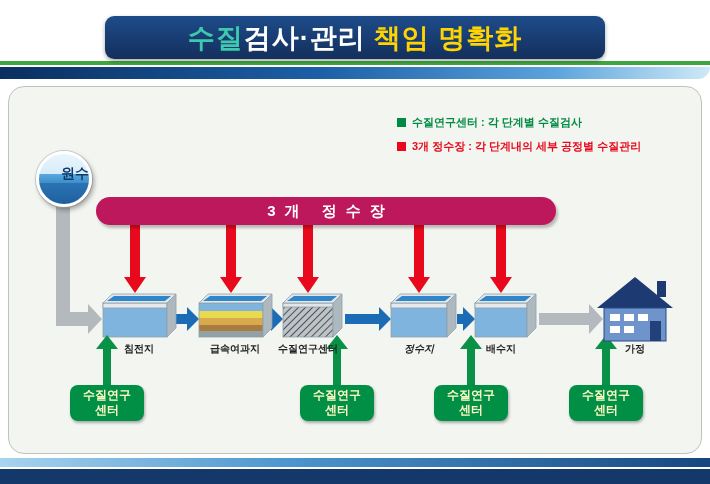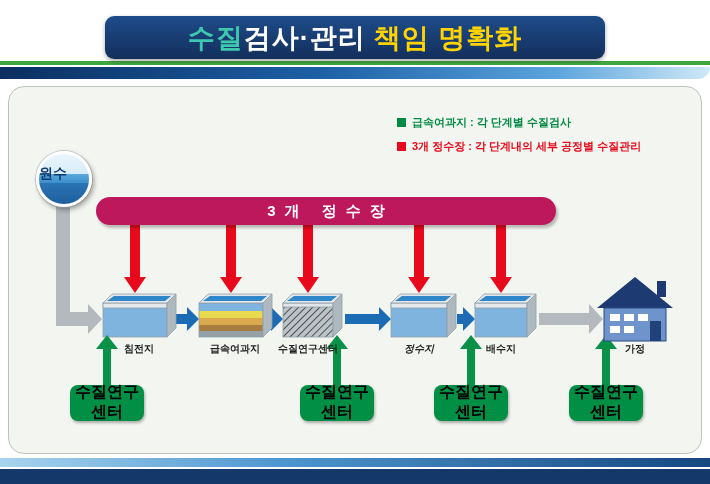--- a/index.html
+++ b/index.html
@@ -33,39 +33,39 @@
   .legend-item .bullet { display:inline-block; width:9px; height:9px; margin-right:6px; flex:0 0 auto; }
   .legend-green { color:#018a44; }
   .legend-green .bullet { background:#018a44; }
   .legend-red { color:#e8091c; }
   .legend-red .bullet { background:#e8091c; }
 
   
   .wonsu { position:absolute; left:27px; top:64px; width:56px; height:56px; border-radius:50%;
            border:3px solid #ffffff;
            background:linear-gradient(180deg,#eaf5fc 0%,#d6ecf9 40%,#5aa9dd 40%,#3c8ecb 58%,#2a74b4 58%,#1f5f9e 100%);
-           display:flex; align-items:flex-start; justify-content:flex-start; padding-top:11px;
+           display:flex; align-items:flex-start; justify-content:flex-end; padding-top:11px;
            font-size:14px; font-weight:bold; color:#0d3a6e;
            box-shadow:2px 3px 5px rgba(0,0,0,.35), 0 0 0 1px #c3ccd2; z-index:6; }
 
   
   .red-banner { position:absolute; left:87px; top:110px; width:460px; height:28px;
                 background:#be185d; border-radius:14px; box-shadow:2px 3px 3px rgba(0,0,0,.25);
                 display:flex; align-items:center; justify-content:center;
                 color:#fff; font-size:15px; font-weight:bold; letter-spacing:9px; padding-left:9px; z-index:5; }
 
   
   .stage-label { position:absolute; top:255px; width:90px; text-align:center;
                  font-size:10px; font-weight:bold; color:#222; z-index:5; }
 
   
   .badge { position:absolute; top:298px; width:74px; height:36px; background:#018f46;
            border-radius:8px; box-shadow:1px 2px 3px rgba(0,0,0,.3);
            display:flex; flex-direction:column; align-items:center; justify-content:center;
-           color:#000000; font-weight:bold; font-size:16px; line-height:1.25; z-index:5;font-family:Liberation Mono, monospace; }
+           color:#fef9c3; font-weight:bold; font-size:12px; line-height:1.25; z-index:5; }
 
   
   .footer-stripe { position:absolute; left:0; top:458px; width:710px; height:9px;
                    background:linear-gradient(90deg,#a8d4ee 0%,#4d96cf 40%,#16477f 100%); }
   .footer-bar { position:absolute; left:0; top:469px; width:710px; height:15px; background:#15386b; }
 </style>
 </head>
 <body>
 
 <div class="page">
@@ -187,21 +187,21 @@
         <rect x="629" y="227" width="10" height="7" fill="#ffffff"></rect>
         <rect x="601" y="239" width="10" height="7" fill="#ffffff"></rect>
         <rect x="615" y="239" width="10" height="7" fill="#ffffff"></rect>
         <rect x="641" y="234" width="11" height="20" fill="#22407a"></rect>
       </g>
     </svg>
 
     <div class="legend">
       <div class="legend-item legend-green">
         <span class="bullet"></span>
-        <span>급속여과지 : 각 단계별 수질검사</span>
+        <span>수질연구센터 : 각 단계별 수질검사</span>
       </div>
       <div class="legend-item legend-red">
         <span class="bullet"></span>
         <span>3개 정수장 : 각 단계내의 세부 공정별 수질관리</span>
       </div>
     </div>
 
     <div class="wonsu">
       <span>원수</span>
     </div>

